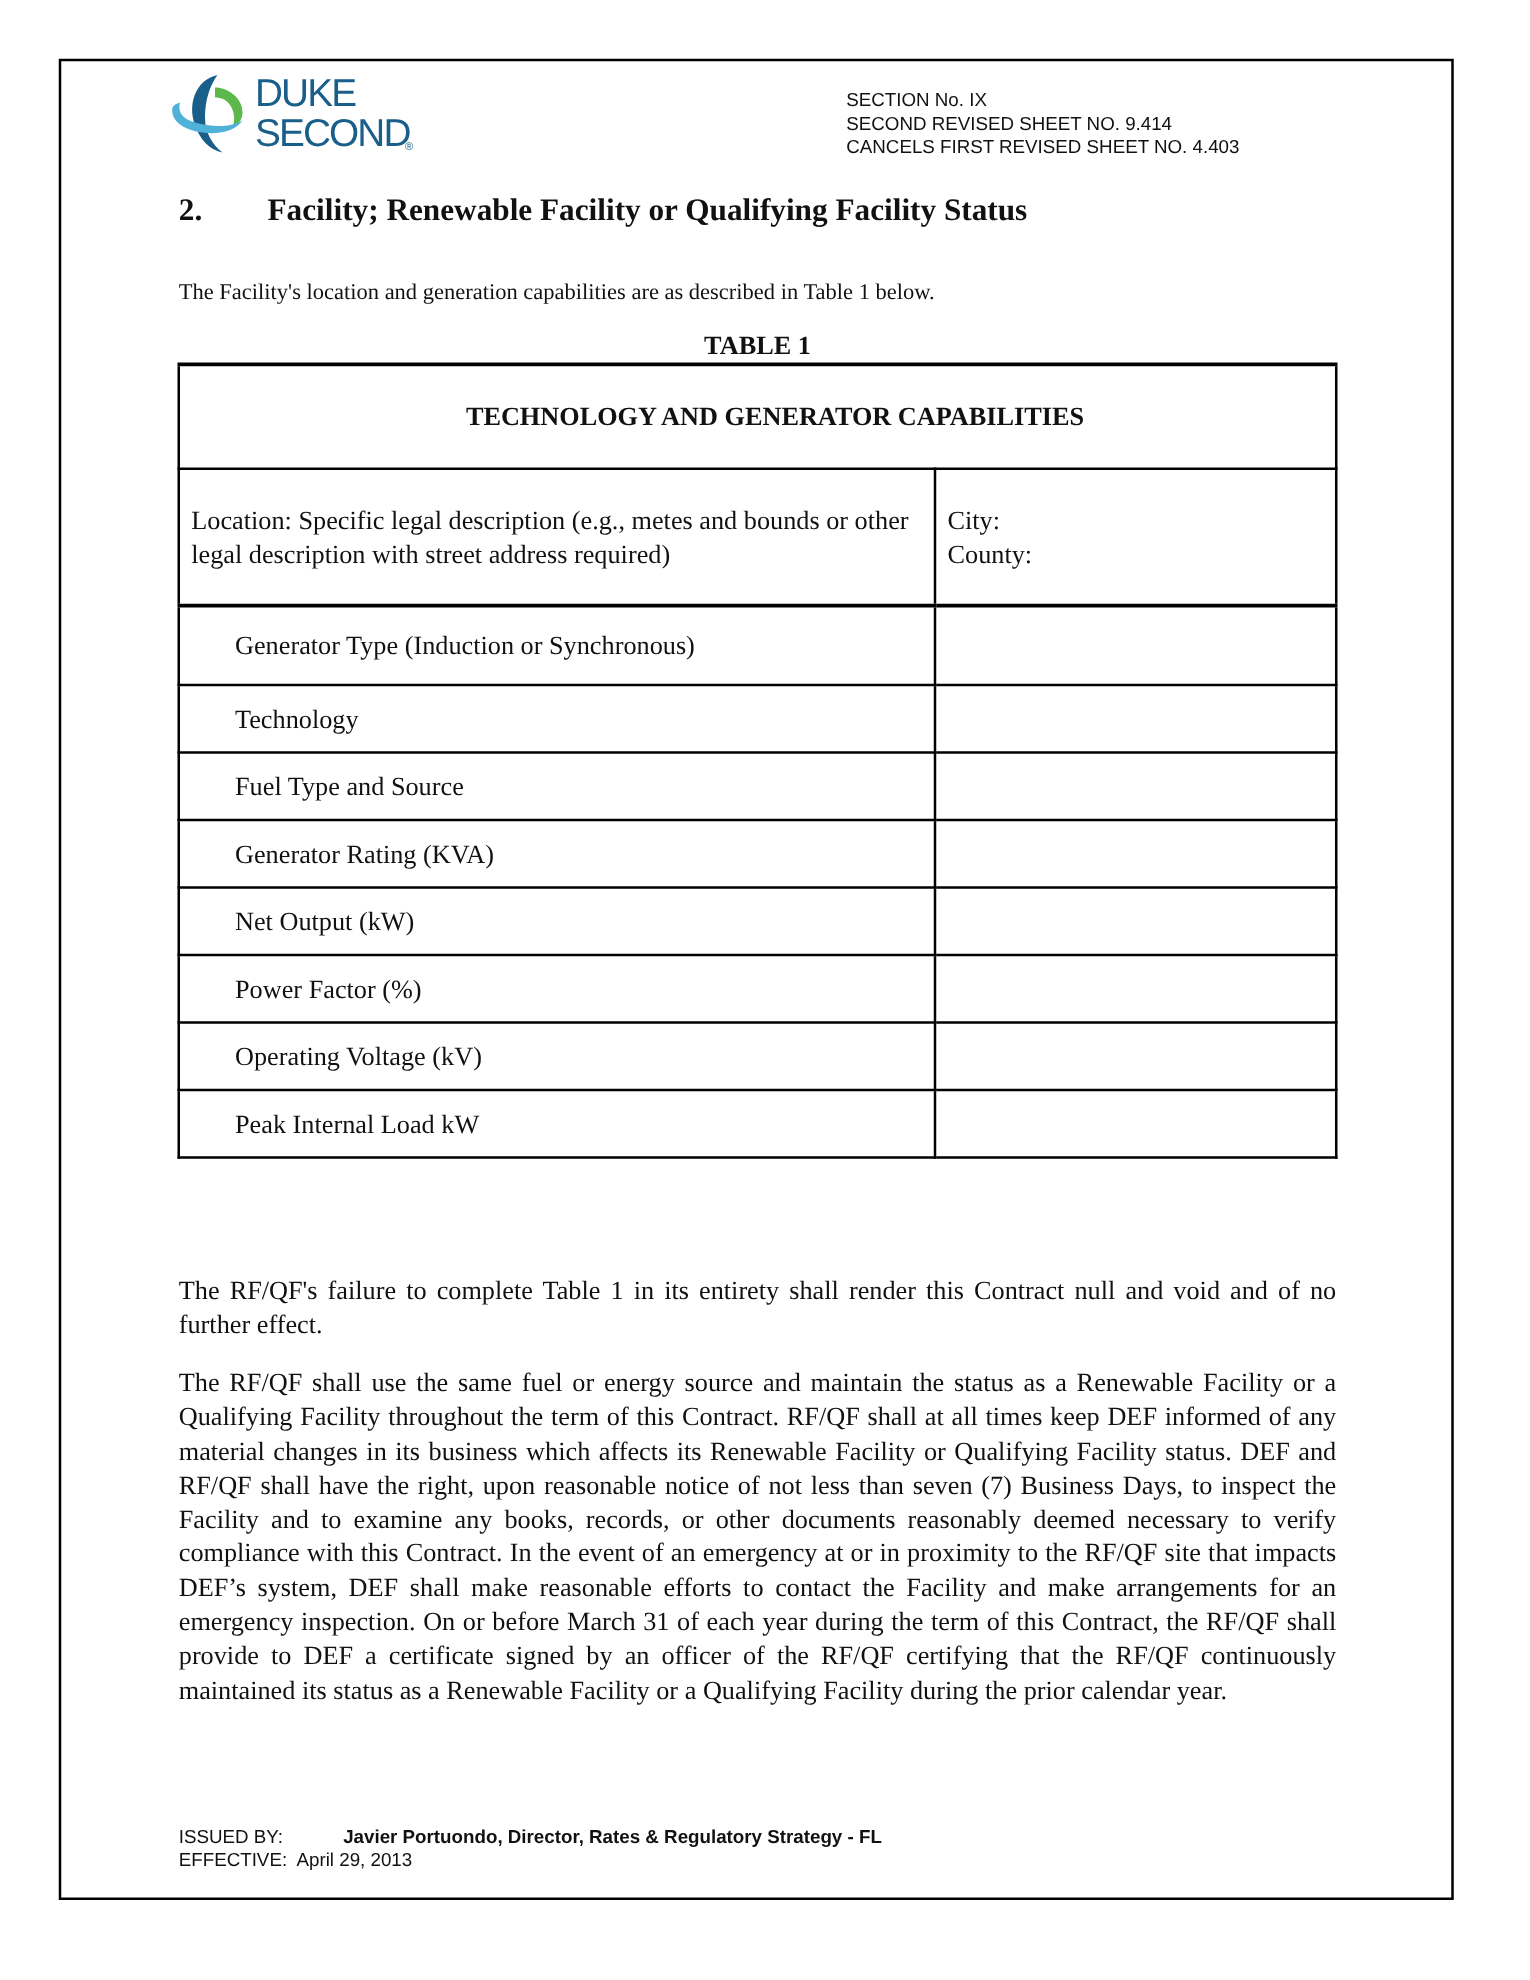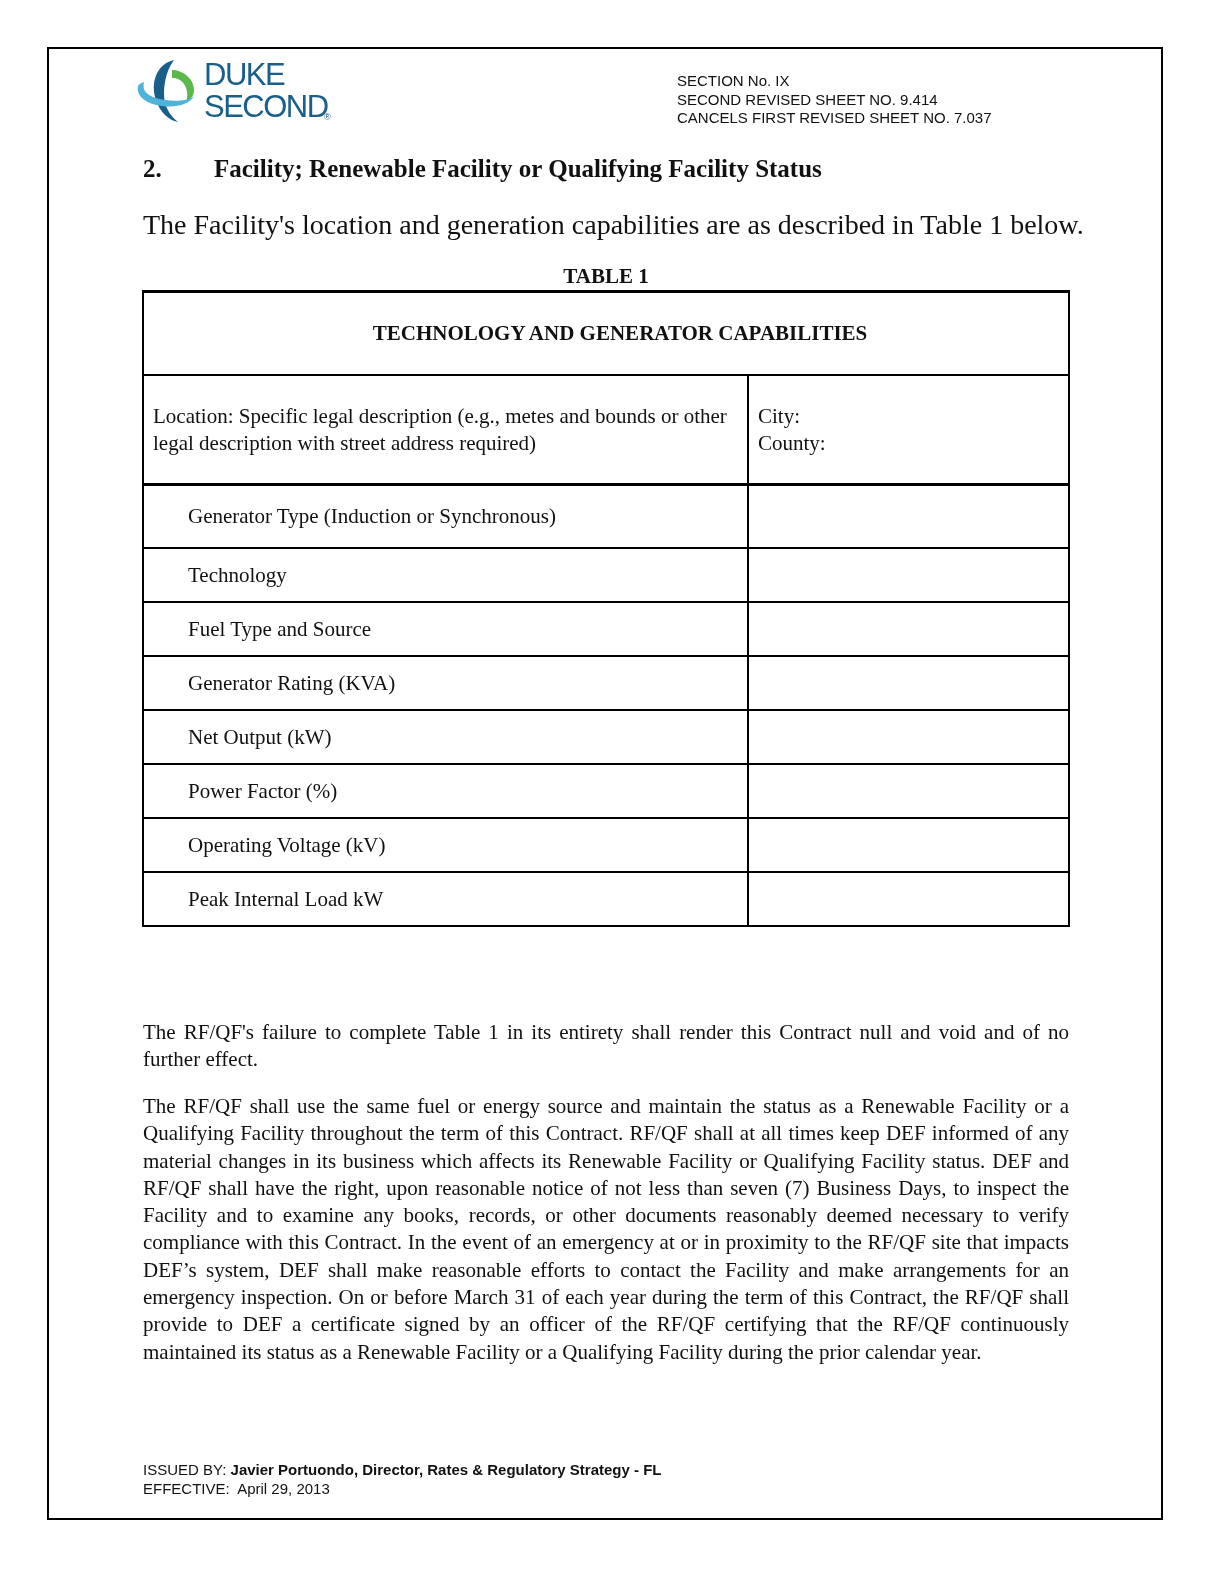--- a/index.html
+++ b/index.html
@@ -17,60 +17,60 @@
   .logo-word.l1 { top: 4px; }
   .logo-word.l2 { top: 36px; }
   .logo-reg { position: absolute; left: 190px; top: 56px; font-size: 9px; color: #1a5e8a; font-family: "Liberation Sans", sans-serif; }
   .sheet-info {
     position: absolute; left: 677px; top: 72px; font-family: "Liberation Sans", sans-serif;
     font-size: 15px; line-height: 18.5px; color: #111;
   }
   .serif { font-family: "Liberation Serif", serif; color: #111; }
   .heading { position: absolute; left: 143px; top: 155px; font-size: 25px; font-weight: bold; }
   .heading .num { display: inline-block; width: 71px; }
-  .intro { position: absolute; left: 143px; top: 209px; font-size: 28px; }
+  .intro { position: absolute; left: 143px; top: 223px; font-size: 18px; }
   .table-title { position: absolute; left: 143px; top: 264px; width: 926px; text-align: center; font-size: 21px; font-weight: bold; }
   table.caps {
     position: absolute; left: 142px; top: 290px; width: 928px; border-collapse: collapse;
     font-family: "Liberation Serif", serif; font-size: 21px; color: #111;
   }
   table.caps td, table.caps th { border: 2px solid #000; padding: 0; }
   table.caps th { height: 81px; font-weight: bold; text-align: center; font-size: 21px; }
   table.caps tr.top th { border-top-width: 3px; padding-left: 28px; }
   td.loc { height: 107px; padding: 0 8px 0 9px !important; vertical-align: middle; line-height: 27px; border-bottom-width: 3px !important; }
   td.citycounty { padding: 0 0 0 9px !important; vertical-align: middle; line-height: 27px; border-bottom-width: 3px !important; }
   td.label { padding-left: 44px !important; height: 52px; vertical-align: middle; }
   td.value { width: 310px; }
   tr.r0 td.label { height: 61px; }
   .para { position: absolute; left: 143px; width: 926px; font-size: 21px; line-height: 27.3px; text-align: justify; }
   .p1 { top: 1019px; }
   .p2 { top: 1093px; }
   .footer { position: absolute; left: 143px; top: 1461px; font-family: "Liberation Sans", sans-serif; font-size: 15px; line-height: 18.5px; color: #111; }
-  .footer b { font-weight: bold; }
+  .footer b { font-weight: bold; margin-left: 44px; }
 </style>
 </head>
 <body>
 
 <div class="page-frame"></div>
 
 <div class="logo">
   <svg width="64" height="70" viewBox="0 0 64 70">
     <path d="M40 4 C22 8 16 28 22 44 C26 56 34 64 44 66 C36 60 30 50 30 38 C30 24 34 12 40 4 Z" fill="#1a5e8a"></path>
     <path d="M38 14 C48 14 60 22 60 34 C60 40 56 44 52 46 C54 40 54 34 50 28 C46 22 40 22 38 22 Z" fill="#5cb84a"></path>
     <path d="M4 30 C2 40 12 48 28 50 C42 52 56 48 60 40 C52 46 36 46 22 42 C12 39 8 34 10 26 C7 27 5 28 4 30 Z" fill="#4fb3d9"></path>
   </svg>
   <span class="logo-word l1">DUKE</span>
   <span class="logo-word l2">SECOND</span>
   <span class="logo-reg">®</span>
 </div>
 
 <div class="sheet-info">
   <div>SECTION No. IX</div>
   <div>SECOND REVISED SHEET NO. 9.414</div>
-  <div>CANCELS FIRST REVISED SHEET NO. 7.037</div>
+  <div>CANCELS FIRST REVISED SHEET NO. 4.403</div>
 </div>
 
 <div class="heading serif">
   <span class="num">2.</span><span>Facility; Renewable Facility or Qualifying Facility Status</span>
 </div>
 
 <div class="intro serif">The Facility's location and generation capabilities are as described in Table 1 below.</div>
 
 <div class="table-title serif">TABLE 1</div>
 

